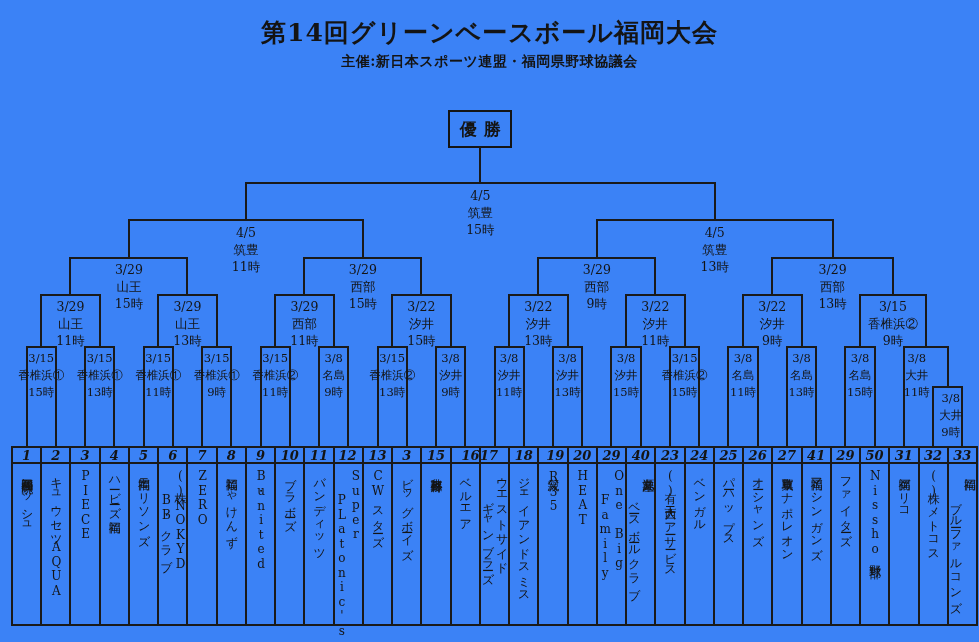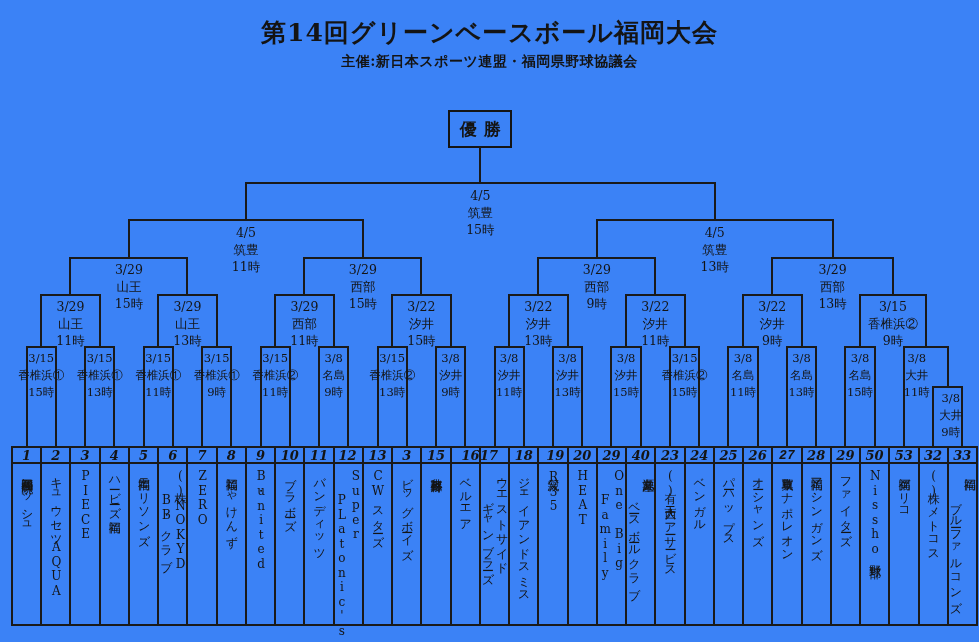--- a/index.html
+++ b/index.html
@@ -431,37 +431,37 @@
         <div>ベンガル</div>
       </div>
       <div class="tnum" style="left: 713.818px; width: 29.2424px;">25</div>
       <div class="tname" style="left: 713.818px; width: 29.2424px; padding-right: 7.12121px;">
         <div>パーハップス</div>
       </div>
       <div class="tnum" style="left: 743.061px; width: 29.2424px;">26</div>
       <div class="tname" style="left: 743.061px; width: 29.2424px; padding-right: 7.12121px;">
         <div>オーシャンズ</div>
       </div>
-      <div class="tnum" style="left: 772.303px; width: 29.2424px; font-family: Liberation Mono, monospace;">27</div>
+      <div class="tnum" style="left: 772.303px; width: 29.2424px;">27</div>
       <div class="tname" style="left: 772.303px; width: 29.2424px; padding-right: 7.12121px;">
         <div>車買取りナポレオン</div>
       </div>
-      <div class="tnum" style="left: 801.545px; width: 29.2424px;">28</div>
+      <div class="tnum" style="left: 801.545px; width: 29.2424px;">41</div>
       <div class="tname" style="left: 801.545px; width: 29.2424px; padding-right: 7.12121px;">
         <div>福岡マシンガンズ</div>
       </div>
       <div class="tnum" style="left: 830.788px; width: 29.2424px;">29</div>
       <div class="tname" style="left: 830.788px; width: 29.2424px; padding-right: 7.12121px;">
         <div>ファイターズ</div>
       </div>
       <div class="tnum" style="left: 860.03px; width: 29.2424px;">50</div>
       <div class="tname" style="left: 860.03px; width: 29.2424px; padding-right: 7.12121px;">
         <div>Nissho野球部</div>
       </div>
-      <div class="tnum" style="left: 889.273px; width: 29.2424px;">53</div>
+      <div class="tnum" style="left: 889.273px; width: 29.2424px;">31</div>
       <div class="tname" style="left: 889.273px; width: 29.2424px; padding-right: 7.12121px;">
         <div>福岡グリコ</div>
       </div>
       <div class="tnum" style="left: 918.515px; width: 29.2424px;">32</div>
       <div class="tname" style="left: 918.515px; width: 29.2424px; padding-right: 7.12121px;">
         <div>(株)メトコス</div>
       </div>
       <div class="tnum" style="left: 947.758px; width: 29.2424px;">33</div>
       <div class="tname" style="left: 947.758px; width: 29.2424px; padding-right: 0px;">
         <div>福岡</div>

